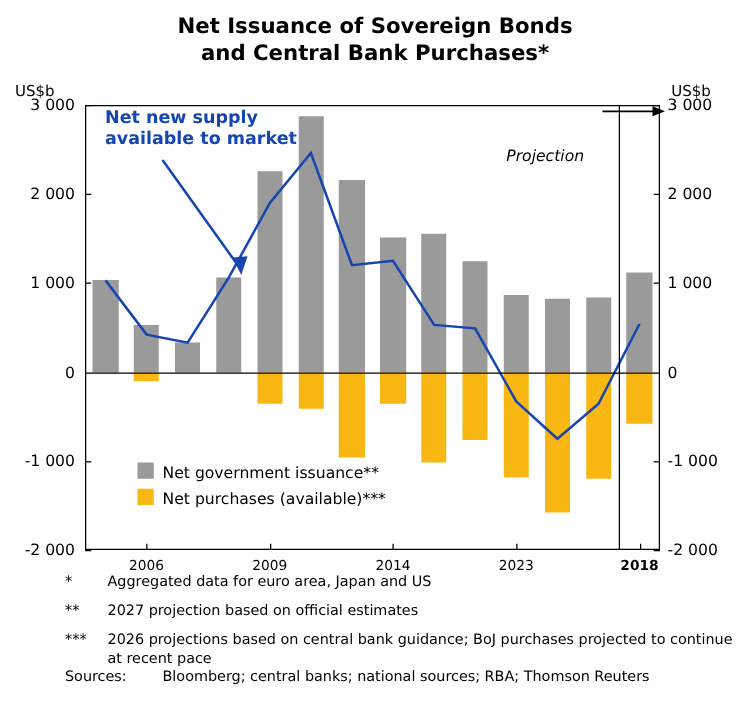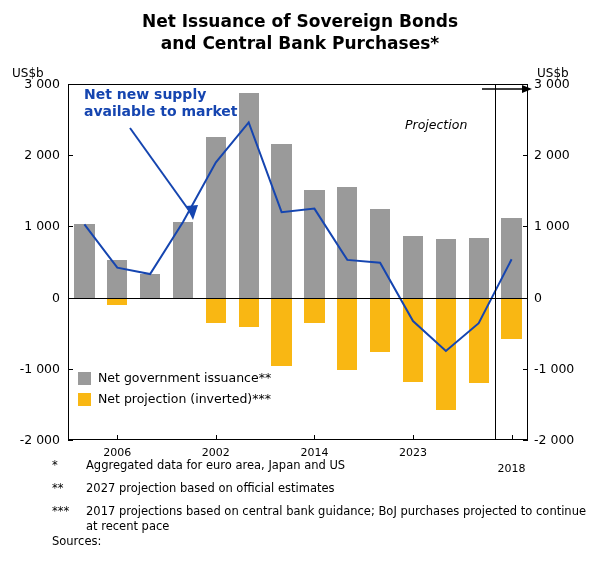--- a/index.html
+++ b/index.html
@@ -79,21 +79,21 @@
   }
   .ytick-left  { text-align: right; width: 56px; left: 4px; }
   .ytick-right { text-align: left;  width: 60px; left: 534px; }
 
   .xtick-label {
     position: absolute;
     font-size: 11px;
     text-align: center;
     width: 60px;
   }
-  .xtick-label.bold { font-weight: normal; margin-top: 16px; }
+  .xtick-label.bold { font-weight: bold; }
 
   .tickmark {
     position: absolute;
     background: #000000;
   }
 
   
   #annotation {
     position: absolute;
     left: 84px;
@@ -114,22 +114,23 @@
 
   
   #legend {
     position: absolute;
     left: 78px;
     top: 370px;
     font-size: 12.5px;
   }
   .legend-row {
     display: flex;
-    align-items: flex-end;
+    align-items: flex-start;
     margin-bottom: 6px;
+    margin-left: 32px;
   }
   .legend-swatch {
     width: 13px;
     height: 13px;
     margin-right: 7px;
   }
   .swatch-gray   { background: #9a9a9a; }
   .swatch-yellow { background: #f9b713; }
 
   
@@ -229,41 +230,42 @@
   <div id="yticks-right"></div>
   <div id="xticks"></div>
 
   <div id="legend">
     <div class="legend-row">
       <div class="legend-swatch swatch-gray"></div>
       <div>Net government issuance**</div>
     </div>
     <div class="legend-row">
       <div class="legend-swatch swatch-yellow"></div>
-      <div>Net projection (inverted)***</div>
+      <div>Net purchases (available)***</div>
     </div>
   </div>
 
   <div id="notes">
     <div class="note-row">
       <div class="note-marker">*</div>
       <div class="note-text">Aggregated data for euro area, Japan and US</div>
     </div>
     <div class="note-row">
       <div class="note-marker">**</div>
       <div class="note-text">2027 projection based on official estimates</div>
     </div>
     <div class="note-row">
       <div class="note-marker">***</div>
-      <div class="note-text">2017 projections based on central bank guidance; BoJ purchases projected to continue at recent pace</div>
+      <div class="note-text">2026 projections based on central bank guidance; BoJ purchases projected to continue at recent pace</div>
     </div>
   </div>
 
   <div id="sources">
     <div class="src-label">Sources:</div>
+    <div class="src-text">Bloomberg; central banks; national sources; RBA; Thomson Reuters</div>
   </div>
 
   <svg class="overlay">
 
     <line x1="130" y1="128" x2="193" y2="216" stroke="#1545b0" stroke-width="2"></line>
     <polygon points="193,220 186,206 198,205" fill="#1545b0"></polygon>
 
     <line x1="482" y1="89" x2="524" y2="89" stroke="#000000" stroke-width="1.4"></line>
     <polygon points="532,89 522,85 522,93" fill="#000000"></polygon>
   </svg>
@@ -285,21 +287,21 @@
     <div class="ytick-label ytick-left" style="top: 360.8px;">-1 000</div>
     <div class="ytick-label ytick-right" style="top: 360.8px;">-1 000</div>
     <div class="tickmark" style="left: 68px; top: 368.8px; width: 5px; height: 1px;"></div>
     <div class="tickmark" style="left: 523px; top: 368.8px; width: 5px; height: 1px;"></div>
     <div class="ytick-label ytick-left" style="top: 432px;">-2 000</div>
     <div class="ytick-label ytick-right" style="top: 432px;">-2 000</div>
     <div class="tickmark" style="left: 68px; top: 440px; width: 5px; height: 1px;"></div>
     <div class="tickmark" style="left: 523px; top: 440px; width: 5px; height: 1px;"></div>
     <div class="xtick-label" style="left: 87.2857px; top: 446px;">2006</div>
     <div class="tickmark" style="left: 117.286px; top: 435px; width: 1px; height: 5px;"></div>
-    <div class="xtick-label" style="left: 185.857px; top: 446px;">2002</div>
+    <div class="xtick-label" style="left: 185.857px; top: 446px;">2009</div>
     <div class="tickmark" style="left: 215.857px; top: 435px; width: 1px; height: 5px;"></div>
     <div class="xtick-label" style="left: 284.429px; top: 446px;">2014</div>
     <div class="tickmark" style="left: 314.429px; top: 435px; width: 1px; height: 5px;"></div>
     <div class="xtick-label" style="left: 383px; top: 446px;">2023</div>
     <div class="tickmark" style="left: 413px; top: 435px; width: 1px; height: 5px;"></div>
     <div class="xtick-label bold" style="left: 481.571px; top: 446px;">2018</div>
     <div class="tickmark" style="left: 511.571px; top: 435px; width: 1px; height: 5px;"></div>
   </div>
 
 </body></html>

